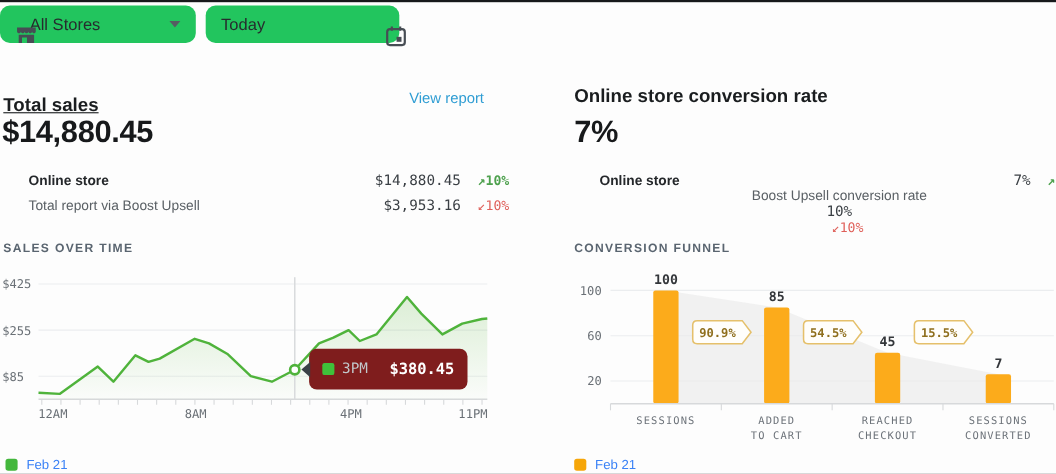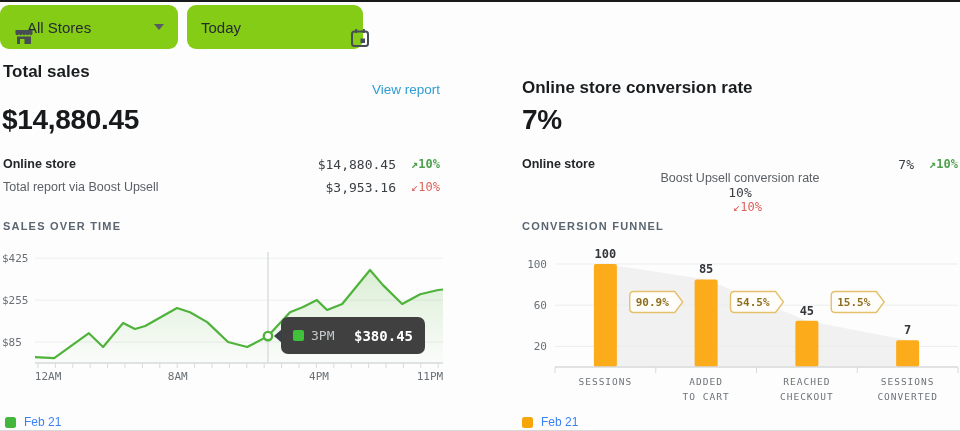--- a/index.html
+++ b/index.html
@@ -1,33 +1,33 @@
 <!DOCTYPE html>
 <html><head>
 <meta charset="utf-8">
 <style>
   html,body{margin:0;padding:0;background:#fff;}
   .page{position:relative;width:960px;height:431px;background:#fdfdfd;overflow:hidden;
         font-family:"Liberation Sans",sans-serif;border-top:2px solid #17191b;
         border-bottom:1px solid #d8d8d8;box-sizing:border-box;}
   
-  .pill{position:absolute;top:3px;height:44px;background:#84cc16;border:none;border-radius:9px;
+  .pill{position:absolute;top:3px;height:34px;background:#22c55e;border:none;border-radius:9px;
         display:flex;align-items:center;cursor:pointer;font-family:"Liberation Sans",sans-serif;}
   .pill-store{left:0;width:178px;padding:0 14px;box-sizing:border-box;}
   .pill-date{left:187px;width:176px;padding:0 14px;box-sizing:border-box;justify-content:space-between;}
   .pill-label{font-size:15px;color:#272b2e;}
   .pill-store .pill-label{margin-left:13px;}
   .caret{margin-left:auto;width:0;height:0;border-left:5px solid transparent;border-right:5px solid transparent;
          border-top:6px solid #565c62;}
   .icon-svg{display:block;}
   
   .h2{position:absolute;font-size:17px;font-weight:bold;color:#1a1d1f;}
   .big{position:absolute;font-size:28px;font-weight:bold;color:#17191b;letter-spacing:-.3px;}
   .view-report{position:absolute;font-size:13.5px;color:#2f9dd3;text-decoration:none;cursor:pointer;}
-  .mrow{position:absolute;display:flex;align-items:center;height:20px;}
+  .mrow{position:absolute;display:flex;align-items:center;height:20px;margin-left:23px;}
   .mlabel{flex:1;font-size:12.5px;color:#5a6065;}
   .mlabel.bold{font-weight:bold;color:#24272a;}
   .mval{font-family:"DejaVu Sans Mono",monospace;font-size:13px;color:#3a3f44;text-align:right;}
   .chg{width:44px;text-align:right;font-family:"DejaVu Sans Mono",monospace;font-size:12px;}
   .chg.up{color:#4ea14e;font-weight:bold;}
   .chg.down{color:#df5f59;}
   .sect{position:absolute;font-size:11px;font-weight:bold;letter-spacing:1.2px;color:#5a6570;}
   .legend{position:absolute;display:flex;align-items:center;}
   .legend .sw{width:11px;height:11px;border-radius:2.5px;margin-right:8px;}
   .legend span{font-size:12px;color:#3b82f6;}
@@ -36,21 +36,21 @@
   svg text{font-family:"DejaVu Sans Mono",monospace;}
   .ax{font-size:11px;fill:#6a7076;}
   .grid{stroke:#ebedef;stroke-width:1;}
   .axisl{stroke:#d7d9db;stroke-width:1.4;}
   .tick{stroke:#d7d9db;stroke-width:1;}
   .cross{stroke:#d9dbdd;stroke-width:1.4;}
   .cat{font-size:9.5px;letter-spacing:1px;fill:#6d737a;}
   .val{font-size:12px;font-weight:bold;fill:#33363a;}
   .tagt{font-size:11px;font-weight:bold;fill:#8f6f1e;}
   
-  .tooltip{position:absolute;left:281px;top:315px;width:144px;height:37px;background:#404040;border-radius:7px;
+  .tooltip{position:absolute;left:281px;top:315px;width:144px;height:37px;background:#7f1d1d;border-radius:7px;
            display:flex;align-items:center;padding:0 12px;box-sizing:border-box;justify-content:space-between;}
   .tt-arrow{position:absolute;left:-7px;top:12px;width:0;height:0;border-top:7px solid transparent;
             border-bottom:7px solid transparent;border-right:8px solid #394046;}
   .tt-swatch{width:11px;height:11px;border-radius:2px;background:#3fc13a;margin-right:7px;}
   .tt-time{font-family:"DejaVu Sans Mono",monospace;font-size:13px;color:#c2c8cb;}
   .tt-val{margin-left:auto;font-family:"DejaVu Sans Mono",monospace;font-size:14px;font-weight:bold;color:#fff;}
 </style>
 </head>
 <body>
 
@@ -73,21 +73,21 @@
         <svg width="22" height="22" viewBox="0 0 22 22">
           <rect x="3" y="4.5" width="16" height="14.5" rx="2.5" fill="none" stroke="#474d54" stroke-width="2"></rect>
           <line x1="7.2" y1="2" x2="7.2" y2="6" stroke="#474d54" stroke-width="2"></line>
           <line x1="14.8" y1="2" x2="14.8" y2="6" stroke="#474d54" stroke-width="2"></line>
           <rect x="11.5" y="11.5" width="4.5" height="4.5" fill="#474d54"></rect>
         </svg>
       </span>
     </button>
   </div>
 
-  <div class="h2" style="left:3px;top:60px;">Total sales</div>
+  <div class="h2" style="left:3px;top:84px;text-decoration:underline;">Total sales</div>
   <a class="view-report" style="right:520px;top:80px;">View report</a>
   <div class="big" style="left:2px;top:102px;">$14,880.45</div>
 
   <div class="mrow" style="left:3px;top:152px;width:437px;">
     <span class="mlabel bold">Online store</span>
     <span class="mval">$14,880.45</span>
     <span class="chg up"><span>↗</span><span>10%</span></span>
   </div>
   <div class="mrow" style="left:3px;top:175px;width:437px;">
     <span class="mlabel">Total report via Boost Upsell</span>

